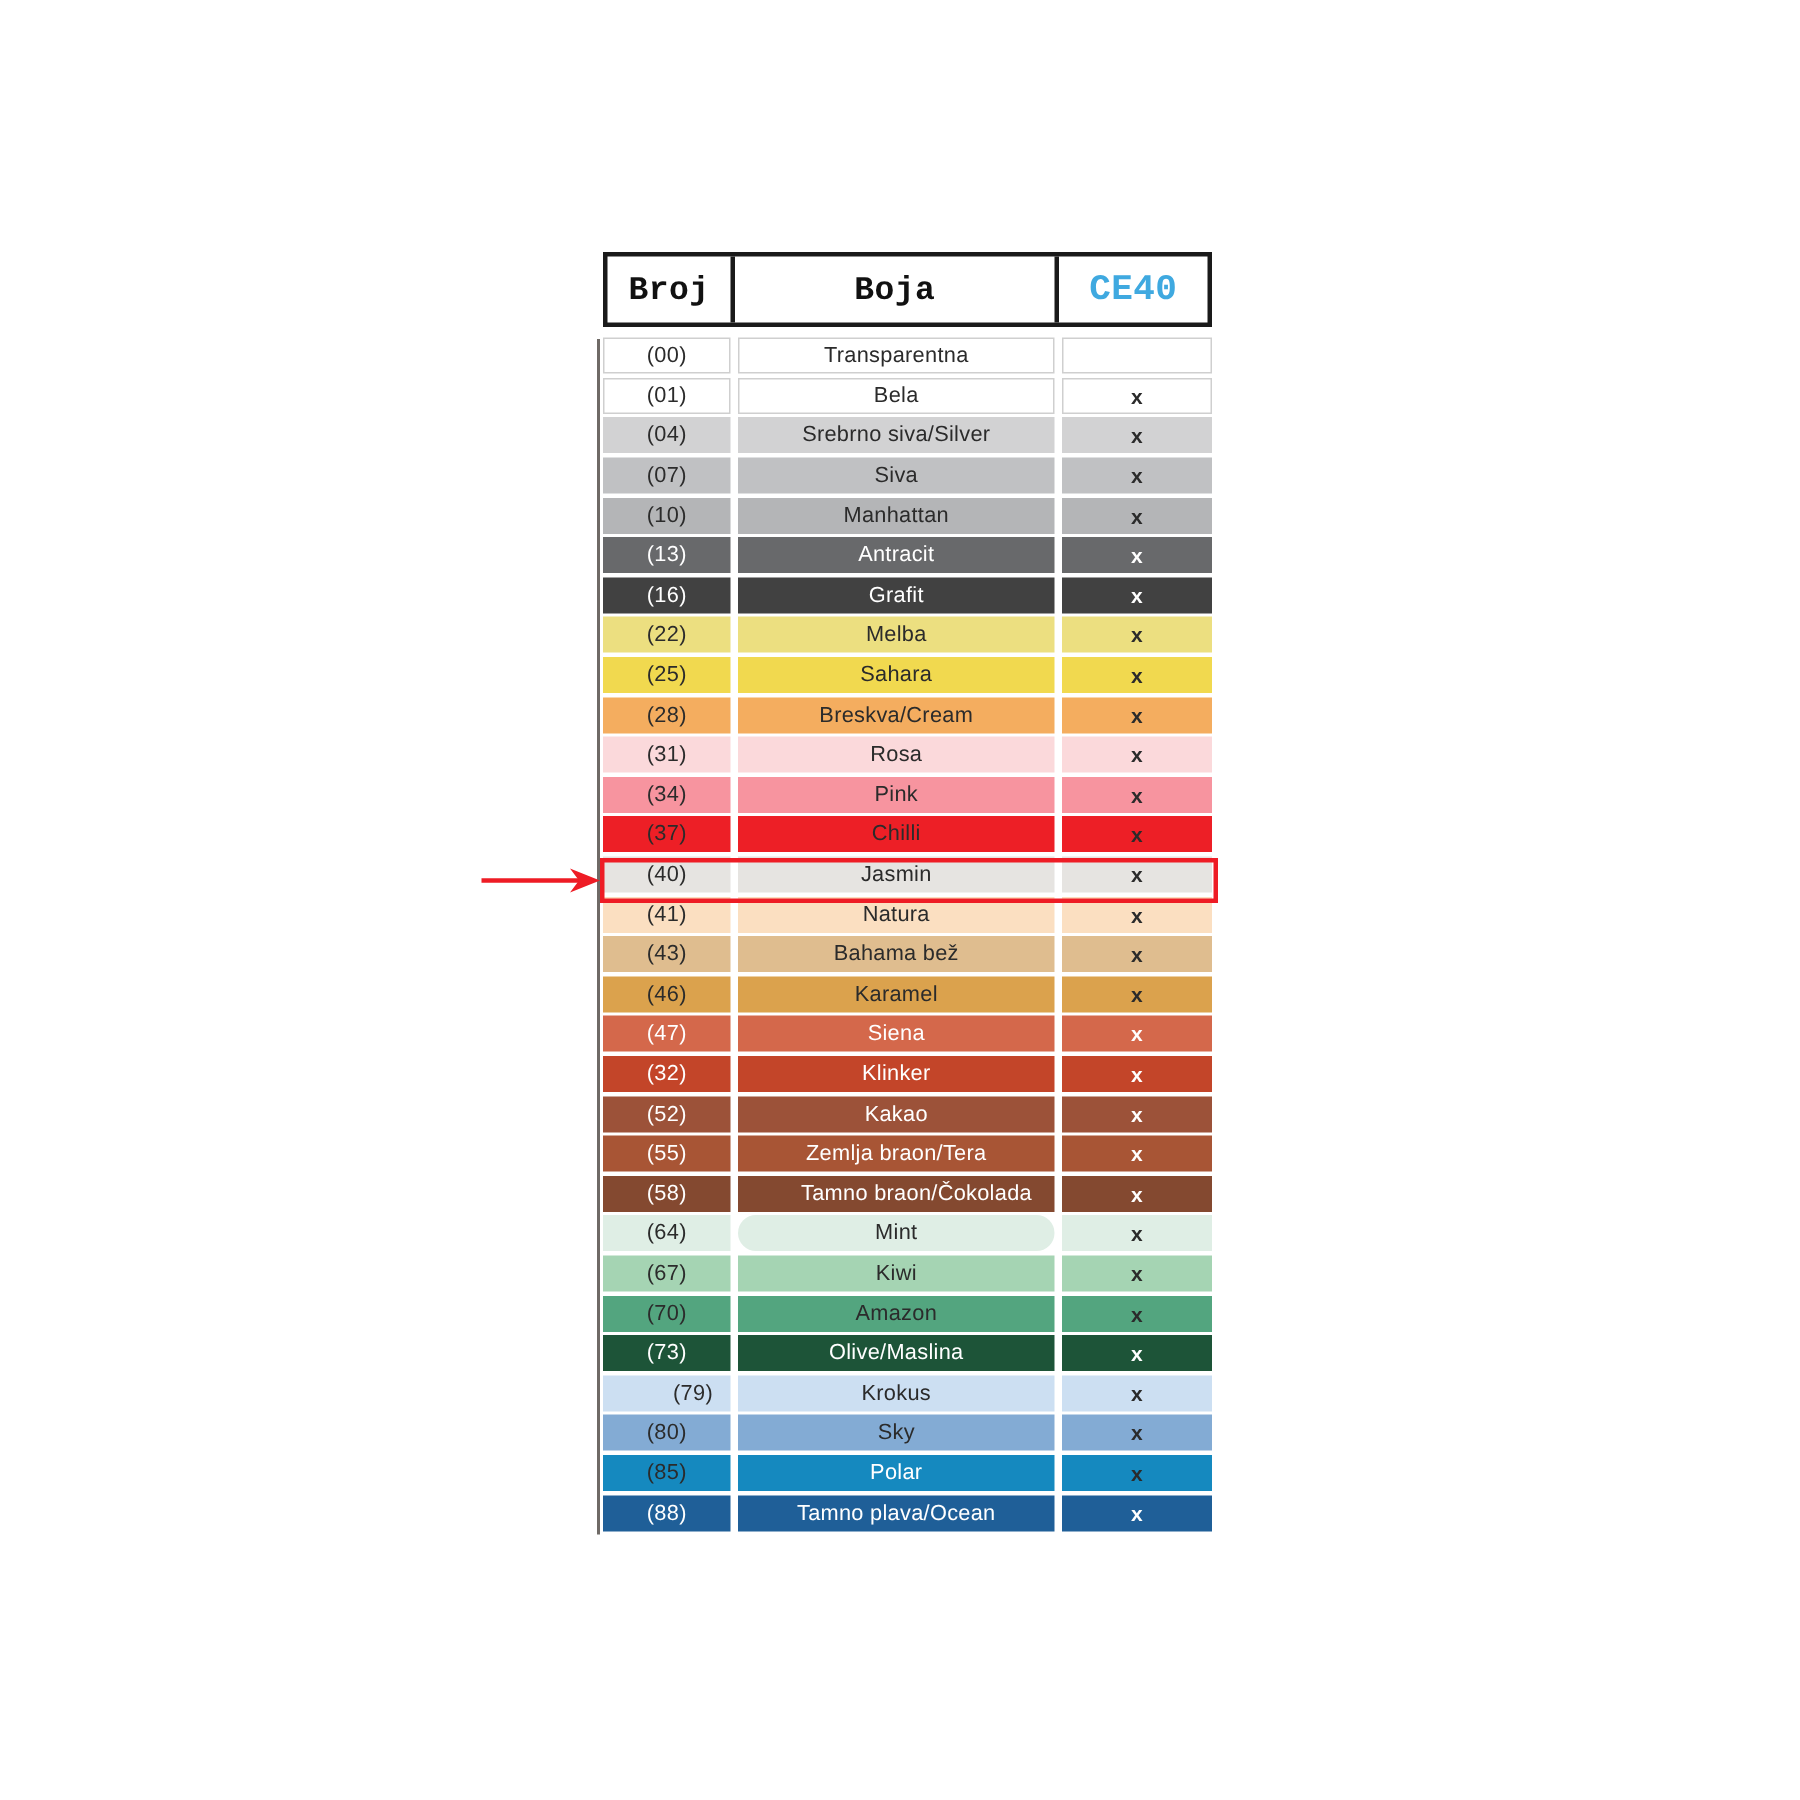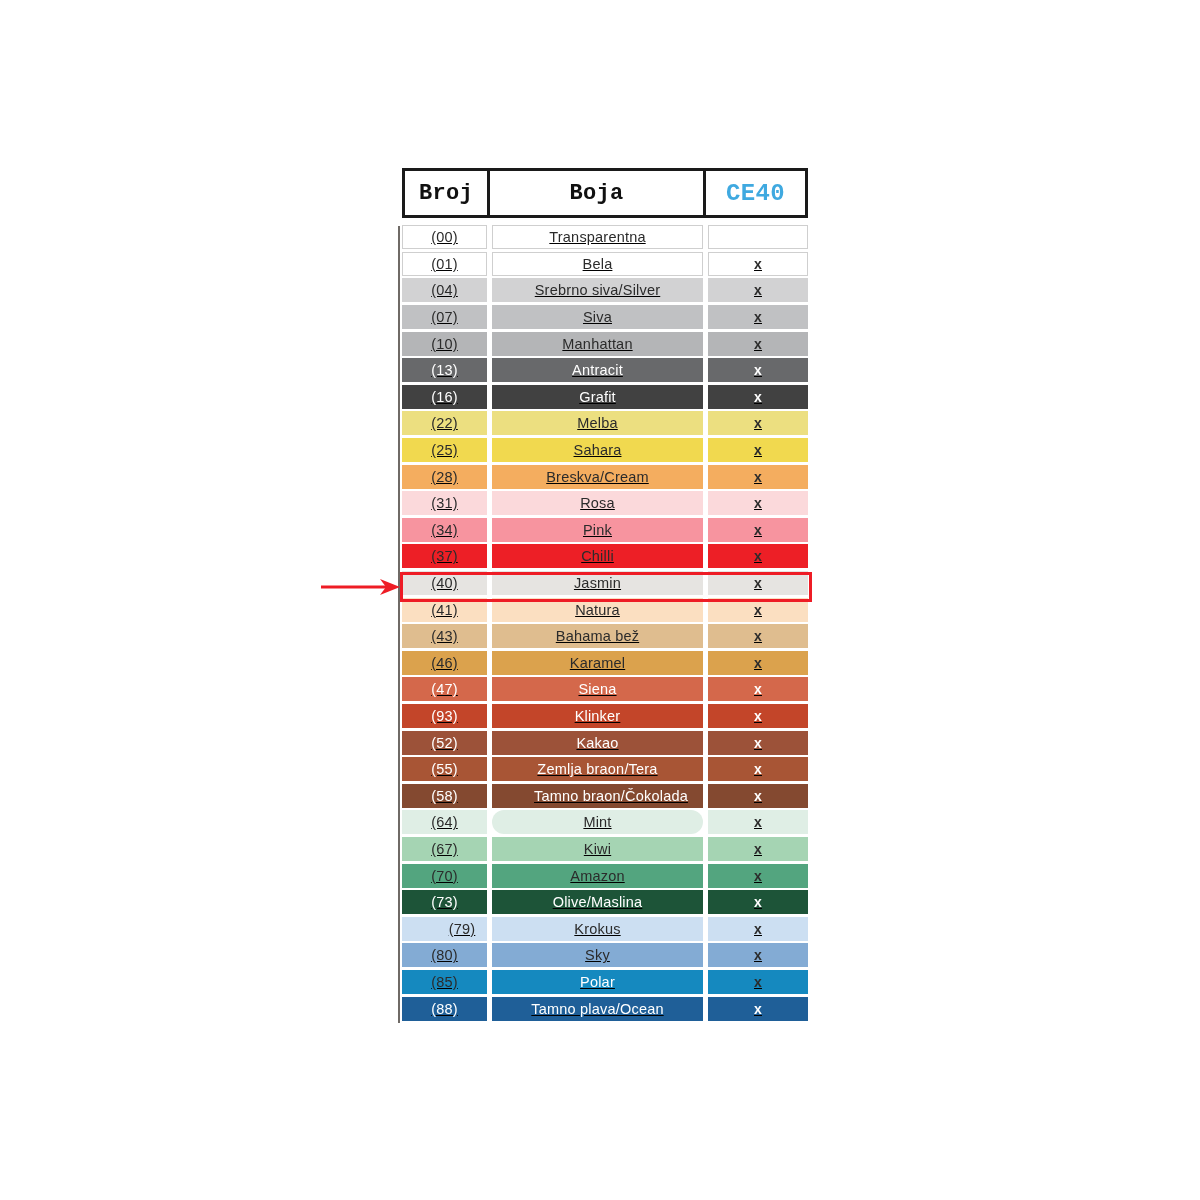--- a/index.html
+++ b/index.html
@@ -78,21 +78,20 @@
     position: absolute;
     left: 0px;
     top: 56px;
     width: 412px;
   }
   .row {
     position: relative;
     height: 26.6px;
     display: flex;
     align-items: stretch;
-    text-decoration: underline;
   }
   .cell {
     box-sizing: border-box;
     display: flex;
     align-items: center;
     justify-content: center;
     font-size: 14.5px;
     letter-spacing: 0.2px;
     height: 24px;
     margin-top: 1.3px;
@@ -235,21 +234,21 @@
         <div class="cell c-num" style="background: rgb(219, 162, 77); color: rgb(43, 43, 43);">(46)</div>
         <div class="cell c-name" style="background: rgb(219, 162, 77); color: rgb(43, 43, 43);">Karamel</div>
         <div class="cell c-mark" style="background: rgb(219, 162, 77); color: rgb(43, 43, 43);">x</div>
       </div>
       <div class="row">
         <div class="cell c-num" style="background: rgb(212, 104, 75); color: rgb(255, 255, 255);">(47)</div>
         <div class="cell c-name" style="background: rgb(212, 104, 75); color: rgb(255, 255, 255);">Siena</div>
         <div class="cell c-mark" style="background: rgb(212, 104, 75); color: rgb(255, 255, 255);">x</div>
       </div>
       <div class="row">
-        <div class="cell c-num" style="background: rgb(195, 69, 41); color: rgb(255, 255, 255);">(93)</div>
+        <div class="cell c-num" style="background: rgb(195, 69, 41); color: rgb(255, 255, 255);">(32)</div>
         <div class="cell c-name" style="background: rgb(195, 69, 41); color: rgb(255, 255, 255);">Klinker</div>
         <div class="cell c-mark" style="background: rgb(195, 69, 41); color: rgb(255, 255, 255);">x</div>
       </div>
       <div class="row">
         <div class="cell c-num" style="background: rgb(156, 82, 57); color: rgb(255, 255, 255);">(52)</div>
         <div class="cell c-name" style="background: rgb(156, 82, 57); color: rgb(255, 255, 255);">Kakao</div>
         <div class="cell c-mark" style="background: rgb(156, 82, 57); color: rgb(255, 255, 255);">x</div>
       </div>
       <div class="row">
         <div class="cell c-num" style="background: rgb(168, 85, 53); color: rgb(255, 255, 255);">(55)</div>

